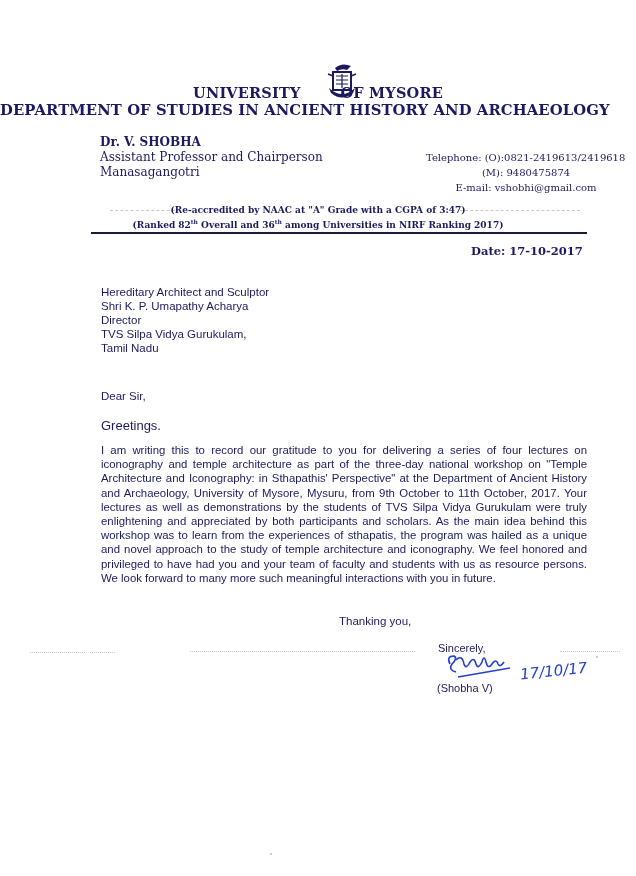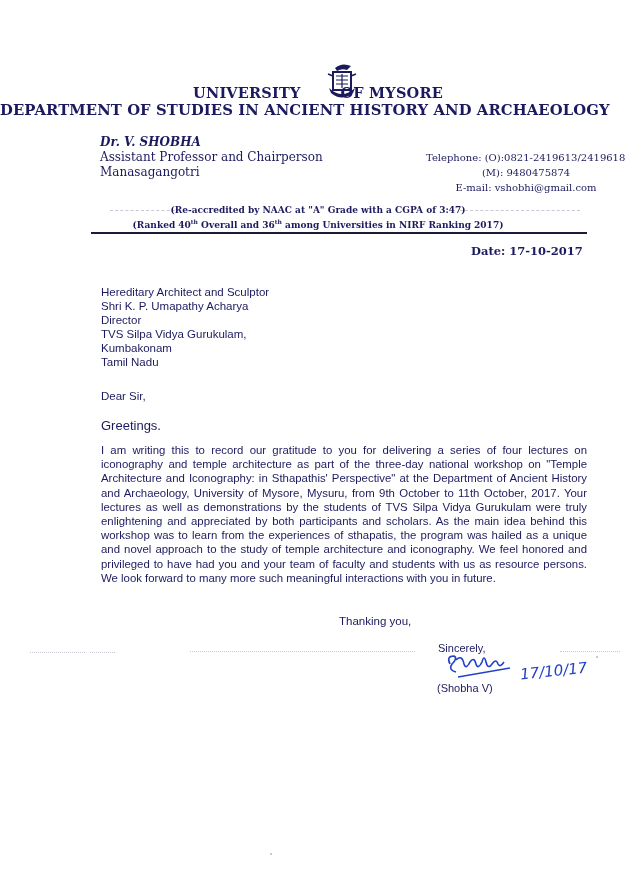--- a/index.html
+++ b/index.html
@@ -6,21 +6,21 @@
   body { width: 636px; height: 876px; position: relative; overflow: hidden; color: #1c1a5e; }
   .serif { font-family: "DejaVu Serif", "Liberation Serif", serif; }
   .sans { font-family: "Liberation Sans", "DejaVu Sans", sans-serif; }
 
   .uni-line { position: absolute; top: 84px; left: 0; width: 636px; text-align: center; font-weight: bold; font-size: 14.5px; letter-spacing: 0.2px; }
   .uni-line .gap { display: inline-block; width: 40px; }
   .crest { position: absolute; left: 325px; top: 62px; width: 34px; height: 40px; }
   .dept-line { position: absolute; top: 101px; left: 0; width: 636px; text-align: left; font-weight: bold; font-size: 14.8px; letter-spacing: 0.1px; }
 
   .sender { position: absolute; left: 100px; top: 135px; font-size: 12px; line-height: 15px; }
-  .sender .name { font-style: italic; font-weight: bold; }
+  .sender .name { font-weight: bold; }
   .contact { position: absolute; left: 386px; top: 150px; width: 200px; text-align: center; font-size: 10px; line-height: 15px; margin-left: 40px; }
   .contact .tel { text-align: left; }
 
   .accred { position: absolute; top: 204px; left: 0; width: 636px; text-align: center; font-size: 9px; line-height: 12px; font-weight: bold; }
   .dash1 { position: absolute; top: 210px; left: 110px; width: 70px; border-top: 1px dashed #c8c8d8; }
   .dash2 { position: absolute; top: 210px; left: 460px; width: 120px; border-top: 1px dashed #c8c8d8; }
   .rule { position: absolute; top: 232px; left: 91px; width: 496px; height: 0; border-top: 2px solid #1a1a3a; }
 
   .date { position: absolute; left: 471px; top: 244px; font-size: 11.5px; font-weight: bold; }
 
@@ -63,32 +63,31 @@
 <div class="contact serif">
   <div class="tel">Telephone: (O):0821-2419613/2419618</div>
   <div>(M): 9480475874</div>
   <div>E-mail: vshobhi@gmail.com</div>
 </div>
 
 <div class="dash1"></div>
 <div class="dash2"></div>
 <div class="accred serif">
   <div>(Re-accredited by NAAC at "A" Grade with a CGPA of 3:47)</div>
-  <div><span>(Ranked 40</span><sup style="font-size:6px">th</sup><span> Overall and 36</span><sup style="font-size:6px">th</sup><span> among Universities in NIRF Ranking 2017)</span></div>
+  <div><span>(Ranked 82</span><sup style="font-size:6px">th</sup><span> Overall and 36</span><sup style="font-size:6px">th</sup><span> among Universities in NIRF Ranking 2017)</span></div>
 </div>
 <div class="rule"></div>
 
 <div class="date serif">Date: 17-10-2017</div>
 
 <div class="recipient sans">
   <div>Hereditary Architect and Sculptor</div>
   <div>Shri K. P. Umapathy Acharya</div>
   <div>Director</div>
   <div>TVS Silpa Vidya Gurukulam,</div>
-  <div>Kumbakonam</div>
   <div>Tamil Nadu</div>
 </div>
 
 <div class="salute sans">Dear Sir,</div>
 <div class="greet sans">Greetings.</div>
 
 <div class="body-text sans">I am writing this to record our gratitude to you for delivering a series of four lectures on iconography and temple architecture as part of the three-day national workshop on "Temple Architecture and Iconography: in Sthapathis' Perspective" at the Department of Ancient History and Archaeology, University of Mysore, Mysuru, from 9th October to 11th October, 2017. Your lectures as well as demonstrations by the students of TVS Silpa Vidya Gurukulam were truly enlightening and appreciated by both participants and scholars. As the main idea behind this workshop was to learn from the experiences of sthapatis, the program was hailed as a unique and novel approach to the study of temple architecture and iconography. We feel honored and privileged to have had you and your team of faculty and students with us as resource persons. We look forward to many more such meaningful interactions with you in future.</div>
 
 <div class="thanks sans">Thanking you,</div>
 <div class="faint" style="left:30px; top:652px; width:55px;"></div>

